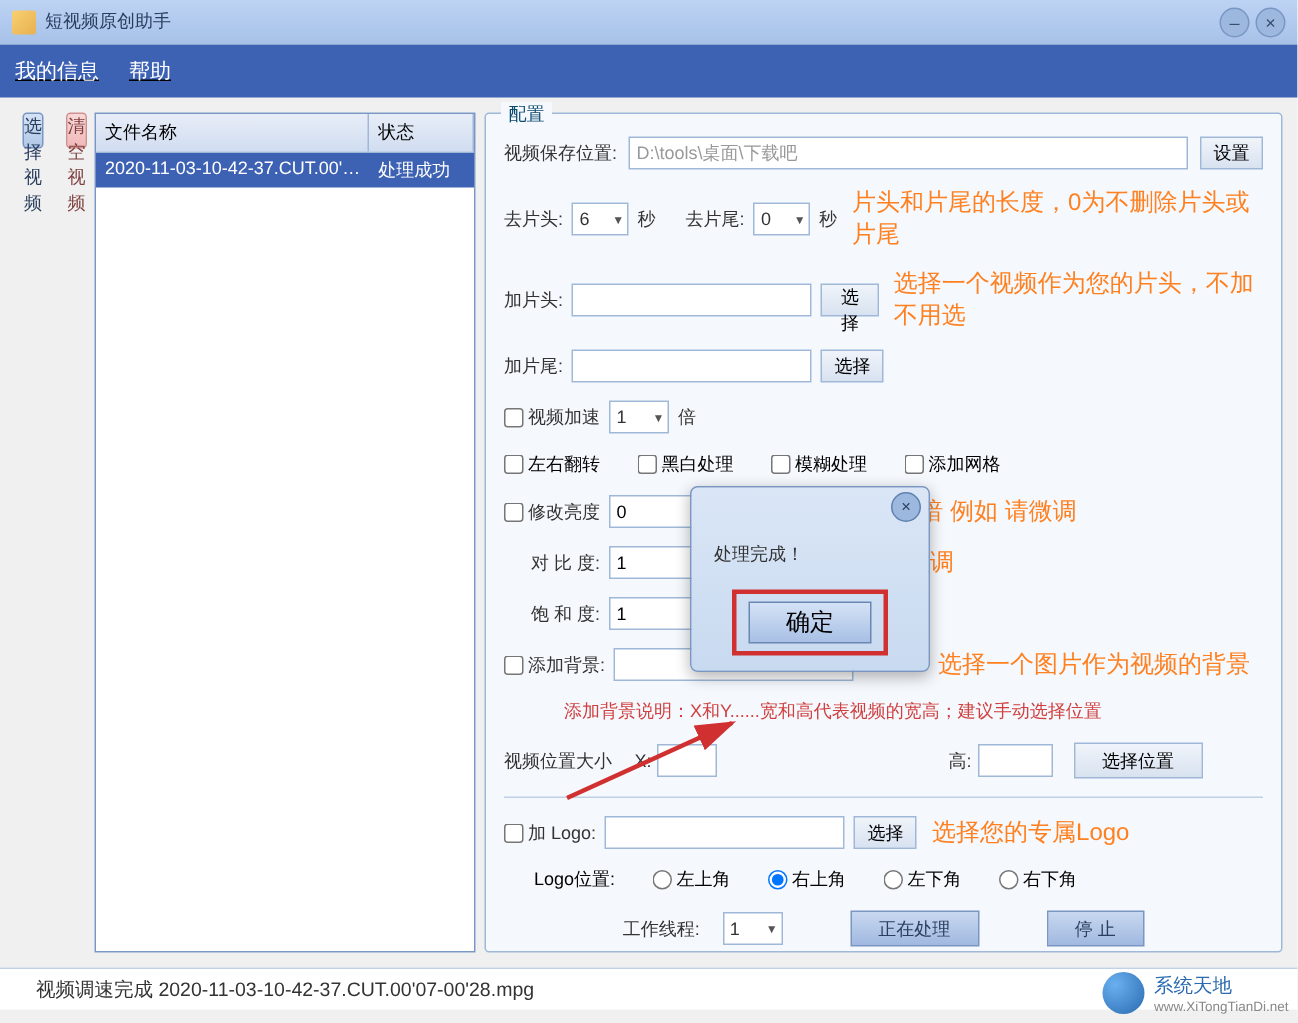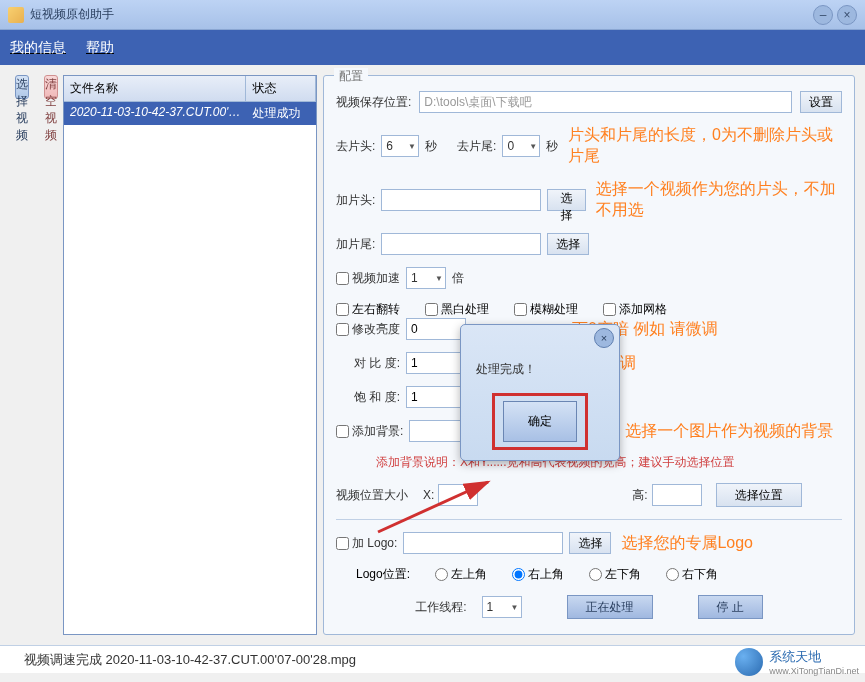--- a/index.html
+++ b/index.html
@@ -21,56 +21,56 @@
 .btn-primary { flex:1; height: 24px; background: linear-gradient(to bottom,#d4e2f5,#b0c8e8); border: 1px solid #7a96c3; border-radius: 3px; font-size: 12px; color: #2a3f5f; cursor: pointer; }
 .btn-pink { flex:1; height: 24px; background: linear-gradient(to bottom,#f8d8d8,#f0b8b8); border: 1px solid #d09090; border-radius: 3px; font-size: 12px; color: #804040; cursor: pointer; }
 
 .file-table { border: 1px solid #7a96c3; flex: 1; background: #fff; }
 .file-header { display: flex; background: linear-gradient(to bottom,#e8eef8,#d0dcf0); border-bottom: 1px solid #a0b8d8; font-size: 12px; }
 .file-header div { padding: 4px 6px; border-right: 1px solid #a0b8d8; }
 .fh-name { flex: 1; }
 .fh-status { width: 70px; }
 .file-row { display: flex; background: #3d62b3; color: #fff; font-size: 12px; }
 .file-row div { padding: 3px 6px; }
-.fr-name { flex: 1; overflow: hidden; white-space: nowrap; font-style: italic; }
+.fr-name { flex: 1; overflow: hidden; white-space: nowrap; }
 .fr-status { width: 70px; }
 
 .right-panel { flex: 1; }
 .config-group { border: 1px solid #a0b8d8; border-radius: 3px; padding: 15px 12px 10px; background: #f5f8fc; position: relative; height: 100%; }
-.config-title { position: absolute; top: -8px; left: 10px; background: #f5f8fc; padding: 0 5px; font-size: 12px; color: #737373; }
+.config-title { position: absolute; top: -8px; left: 10px; background: #f5f8fc; padding: 0 5px; font-size: 12px; color: #0c4a6e; }
 
 .form-row { display: flex; align-items: center; margin-bottom: 12px; font-size: 12px; color: #333; }
 .form-row label { white-space: nowrap; }
 .text-input { height: 22px; border: 1px solid #a0b8d8; padding: 0 4px; font-size: 12px; background: #fff; }
 .num-input { width: 35px; height: 22px; border: 1px solid #a0b8d8; padding: 0 4px; font-size: 12px; text-align: left; }
 .dropdown { width: 40px; height: 22px; border: 1px solid #a0b8d8; display: inline-flex; align-items: center; padding: 0 4px; background: #fff; position: relative; }
 .dropdown::after { content: "▼"; position: absolute; right: 2px; font-size: 8px; color: #555; }
 .btn-small { height: 22px; padding: 0 8px; background: linear-gradient(to bottom,#f0f4fa,#d8e2f0); border: 1px solid #a0b8d8; font-size: 12px; cursor: pointer; }
 .btn-med { height: 24px; padding: 0 18px; background: linear-gradient(to bottom,#f0f4fa,#d8e2f0); border: 1px solid #a0b8d8; font-size: 12px; cursor: pointer; }
 .btn-blue { height: 24px; padding: 0 18px; background: linear-gradient(to bottom,#c8d8f0,#a0b8e0); border: 1px solid #7a96c3; font-size: 12px; cursor: pointer; color: #2a3f5f; }
 .hint { color: #ff8020; font-size: 16px; margin-left: 10px; }
 .hint-red { color: #d04040; font-size: 12px; }
 .cb { margin-right: 3px; vertical-align: middle; }
 .radio { margin-right: 3px; vertical-align: middle; }
 
-.checkbox-row { display: flex; gap: 25px; align-items: center; font-size: 12px; }
+.checkbox-row { display: flex; gap: 25px; align-items: center; margin-bottom: 12px; font-size: 12px; }
 
 .divider { border-top: 1px solid #c0d0e5; margin: 12px 0; }
 
 .radio-row { display: flex; gap: 25px; align-items: center; margin-bottom: 12px; font-size: 12px; }
 
 .statusbar { height: 28px; background: #fff; border-top: 1px solid #c0d0e5; display: flex; align-items: center; padding: 0 24px; font-size: 13px; color: #333; }
 
 .dialog { position: absolute; left: 460px; top: 324px; width: 160px; background: linear-gradient(to bottom,#dae6f6 0%,#c8daf0 100%); border: 1px solid #7a96c3; border-radius: 5px; box-shadow: 0 3px 10px rgba(0,0,0,0.3); z-index: 100; }
 .dialog-header { height: 26px; display: flex; align-items: center; justify-content: flex-end; padding: 0 5px; }
 .dialog-close { width: 20px; height: 20px; border-radius: 50%; background: #9db8df; border: 1px solid #6080b0; display: flex; align-items: center; justify-content: center; font-size: 11px; color: #2a3f5f; cursor: pointer; }
 .dialog-body { padding: 10px 15px 5px; font-size: 12px; color: #333; }
 .dialog-footer { padding: 10px; display: flex; justify-content: center; }
 .dialog-ok-wrap { border: 3px solid #d03030; padding: 5px 8px; }
-.dialog-ok { height: 41px; padding: 0 24px; background: linear-gradient(to bottom,#d4e2f5,#a8c0e5); border: 1px solid #6a86b3; font-size: 12px; cursor: pointer; }
+.dialog-ok { height: 28px; padding: 0 24px; background: linear-gradient(to bottom,#d4e2f5,#a8c0e5); border: 1px solid #6a86b3; font-size: 16px; cursor: pointer; }
 
 .arrow { position: absolute; left: 368px; top: 472px; z-index: 99; pointer-events: none; }
 
 .watermark { position: absolute; right: 6px; bottom: 6px; display: flex; align-items: center; gap: 6px; font-size: 13px; color: #2a6ab0; }
 .watermark-icon { width: 28px; height: 28px; border-radius: 50%; background: radial-gradient(circle at 30% 30%, #6ab0f0, #2a6ab0); position: relative; }
 .watermark-sub { font-size: 9px; color: #888; display: block; }
 </style>
 </head>
 <body>
 

